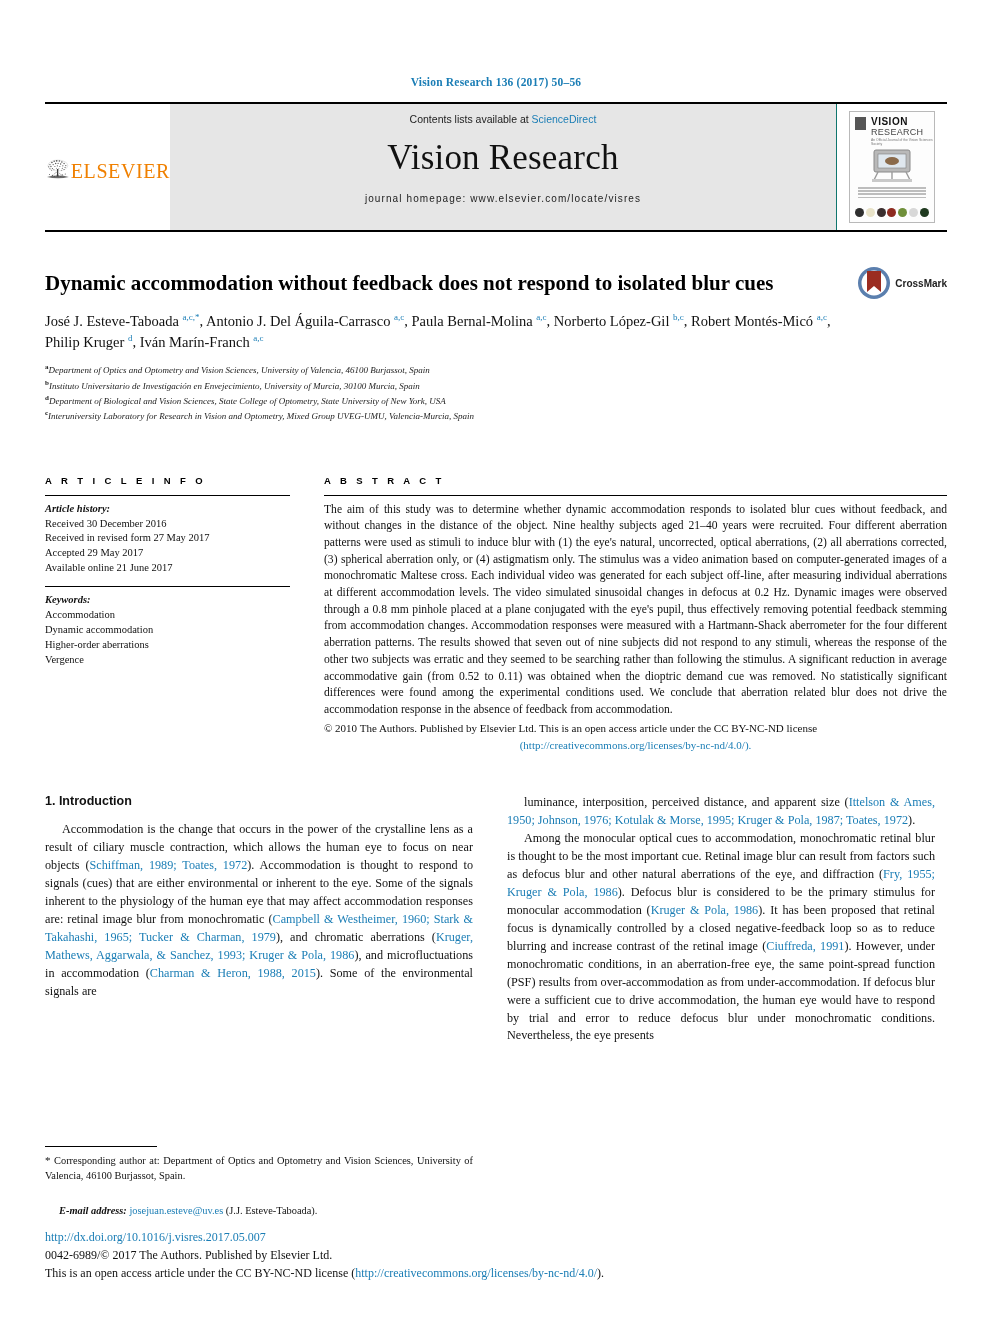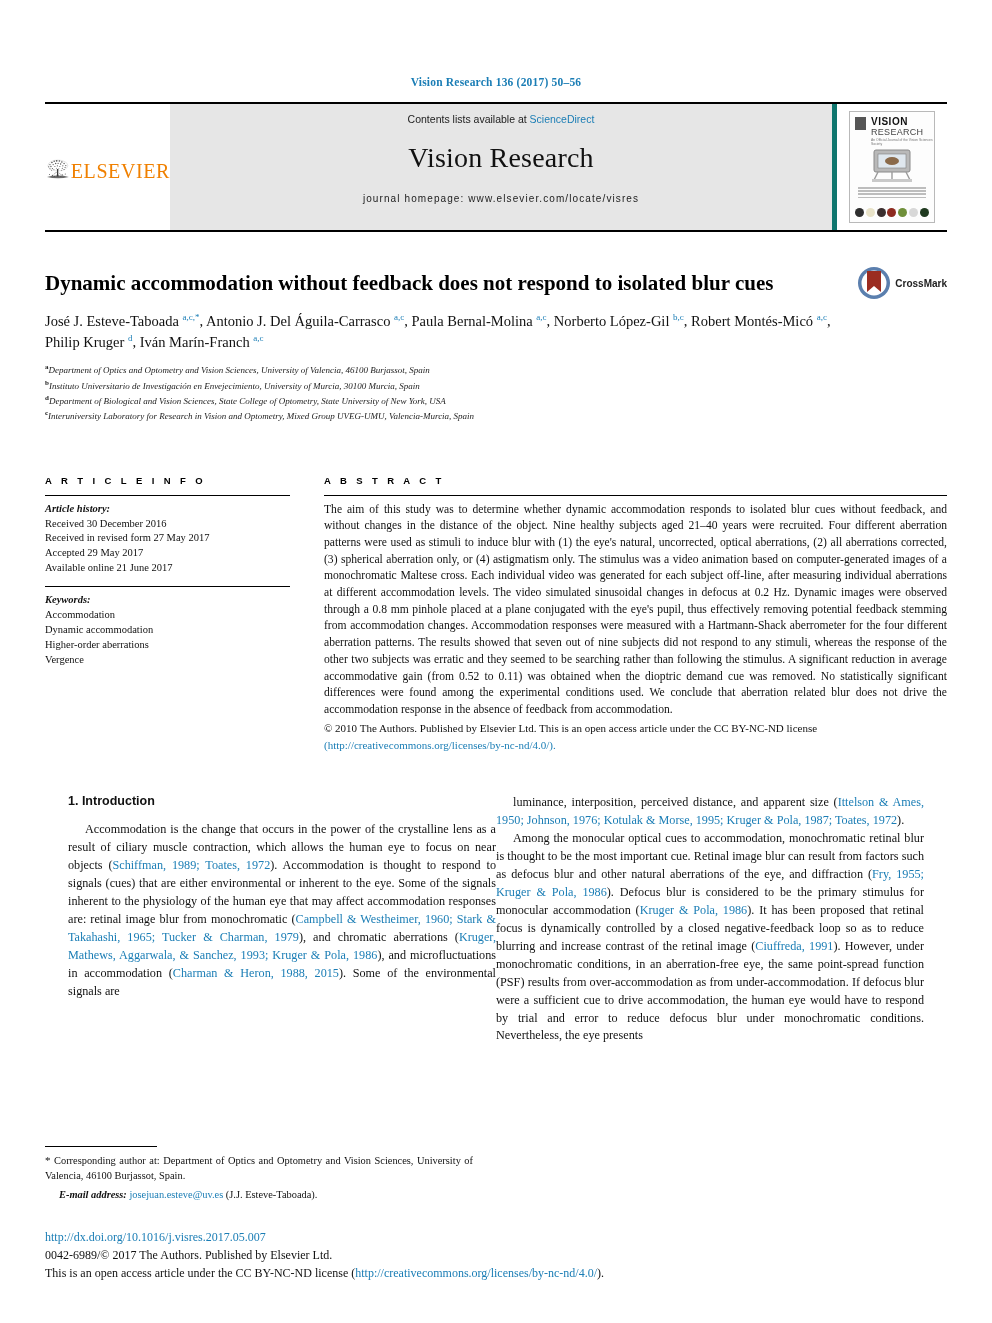--- a/index.html
+++ b/index.html
@@ -58,36 +58,36 @@
     padding:9px 0 26px 0;
     box-sizing:border-box;
   }
   .contents-line{
     font-family:"Liberation Sans", sans-serif;
     font-size:10.5px;color:#222;
   }
   .contents-line .sd{color:#1a7db5;}
   .journal-title{
     font-family:"Liberation Serif", serif;
-    font-size:28px;
+    font-size:35px;
     letter-spacing:.2px;
     color:#111;
     margin-top:-2px;
   }
   .homepage{
     font-family:"Liberation Sans", sans-serif;
     font-size:10px;
     letter-spacing:1.1px;
     color:#222;
   }
   .mast-cover{
     width:110px;flex:none;
     background:#fff;
     display:flex;align-items:center;justify-content:center;
-    border-left:5px solid #0f766e;
+    border-left:1px solid #0f766e;
   }
   .cover-box{
     width:84px;height:110px;
     border:1px solid #b9b9b9;
     background:#fdfdfd;
     position:relative;
     overflow:hidden;
     font-family:"Liberation Sans", sans-serif;
   }
   .cov-el{position:absolute;left:5px;top:5px;width:11px;height:13px;background:#555;}
@@ -156,28 +156,28 @@
   .info-body{font-family:"Liberation Serif", serif;font-size:10.5px;line-height:1.42;color:#111;}
   .info-body .lbl{font-style:italic;font-weight:bold;}
   .abs-body{
     font-family:"Liberation Serif", serif;
     font-size:11.6px;
     line-height:1.44;
     text-align:justify;
     color:#111;
   }
   .abs-copy{margin-top:2px;font-size:11px;}
-  .abs-lic{text-align:left;}
+  .abs-lic{text-align:center;}
   a.lnk,.lnk{color:#1a7db5;text-decoration:none;}
 
   
   .body2col{
     margin:40px 45px 0 45px;
     display:flex;
-    justify-content:center;
+    gap:34px;
   }
   .bcol{width:428px;flex:none;}
   .h1{
     font-family:"Liberation Sans", sans-serif;
     font-size:12.5px;font-weight:bold;
     color:#111;
     margin-bottom:13px;
   }
   .ptext{
     font-family:"Liberation Serif", serif;
@@ -195,21 +195,21 @@
     position:absolute;
     left:45px;top:1146px;width:428px;
   }
   .fn-rule{width:112px;border-top:1px solid #000;margin-bottom:6px;}
   .fn-text{
     font-family:"Liberation Serif", serif;
     font-size:10.4px;line-height:1.44;
     text-align:justify;color:#111;
   }
   .fn-text .star{font-size:11px;}
-  .fn-email{margin-top:4px;text-indent:14px;}
+  .fn-email{margin-top:20px;text-indent:14px;}
   .fn-email .it{font-style:italic;font-weight:bold;}
 
   .bottomblock{
     position:absolute;left:45px;top:1228px;width:620px;
     font-family:"Liberation Serif", serif;
     font-size:12px;line-height:1.5;color:#111;
   }
   .doi{color:#1a7db5;}
 </style>
 </head>

